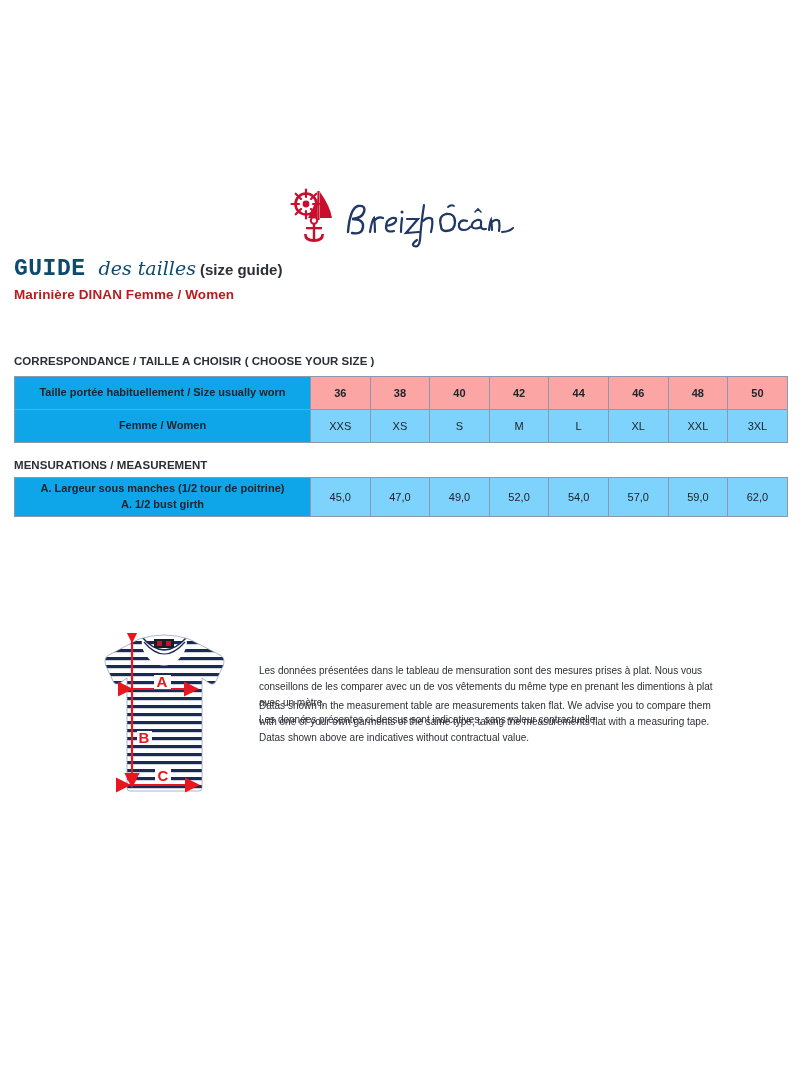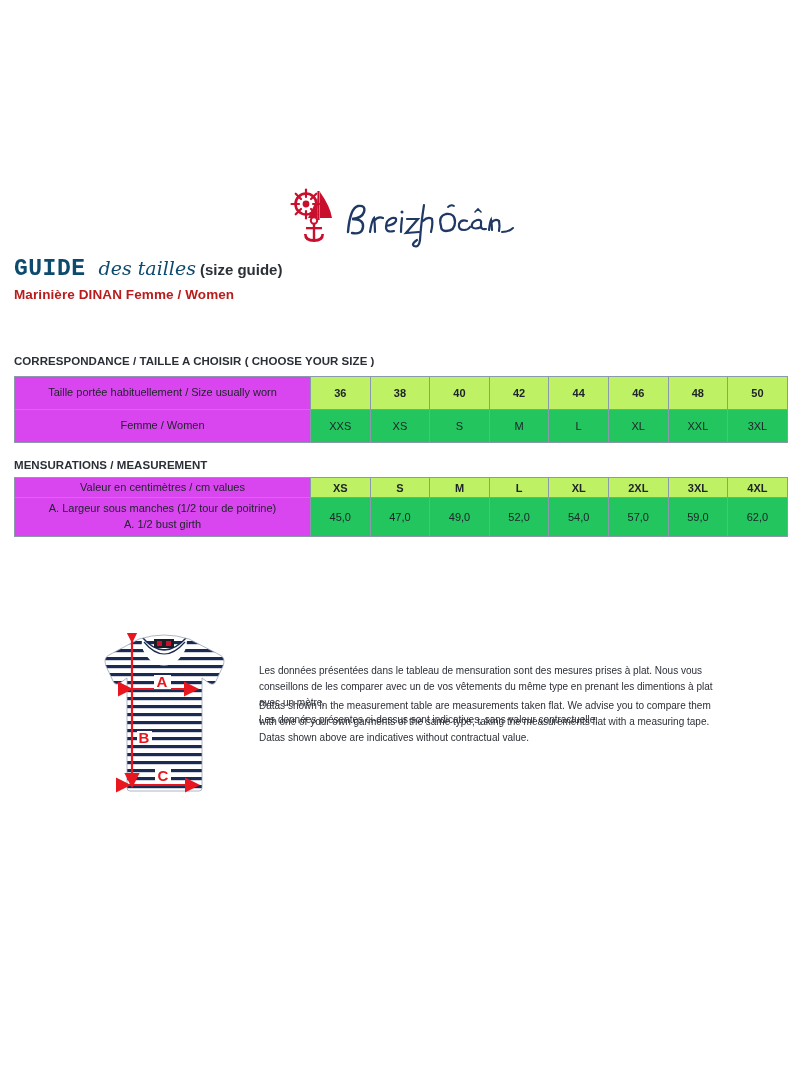--- a/index.html
+++ b/index.html
@@ -88,30 +88,30 @@
   }
   table.grid td {
     border: 1px solid #8b99ad;
     font-size: 11px;
     text-align: center;
     vertical-align: middle;
     color: #20242b;
     padding: 0 2px;
   }
   td.label-cell {
-    background: #d946ef;
-    font-weight: normal;
+    background: #0ea5e9;
+    font-weight: bold;
     line-height: 1.45;
   }
   td.head-cell {
-    background: #bef264;
+    background: #fca5a5;
     font-weight: bold;
   }
   td.val-cell {
-    background: #22c55e;
+    background: #7dd3fc;
   }
 
   #table-correspondance { top: 376px; }
   #table-correspondance td { height: 32px; }
 
   #table-mensurations { top: 477px; }
   #table-mensurations tr.head-row td { height: 19px; }
   #table-mensurations tr.data-row td { height: 38px; }
 
   
@@ -243,31 +243,20 @@
       <col style="width:59.6px">
       <col style="width:59.6px">
       <col style="width:59.6px">
       <col style="width:59.6px">
       <col style="width:59.6px">
       <col style="width:59.6px">
       <col style="width:59.6px">
       <col style="width:59.6px">
   </colgroup>
   <tbody>
-    <tr class="head-row">
-      <td class="label-cell">Valeur en centimètres / cm values</td>
-      <td class="head-cell">XS</td>
-      <td class="head-cell">S</td>
-      <td class="head-cell">M</td>
-      <td class="head-cell">L</td>
-      <td class="head-cell">XL</td>
-      <td class="head-cell">2XL</td>
-      <td class="head-cell">3XL</td>
-      <td class="head-cell">4XL</td>
-    </tr>
     <tr class="data-row">
       <td class="label-cell">
         <span>A. Largeur sous manches (1/2 tour de poitrine)</span><br>
         <span>A. 1/2 bust girth</span>
       </td>
       <td class="val-cell">45,0</td>
       <td class="val-cell">47,0</td>
       <td class="val-cell">49,0</td>
       <td class="val-cell">52,0</td>
       <td class="val-cell">54,0</td>

